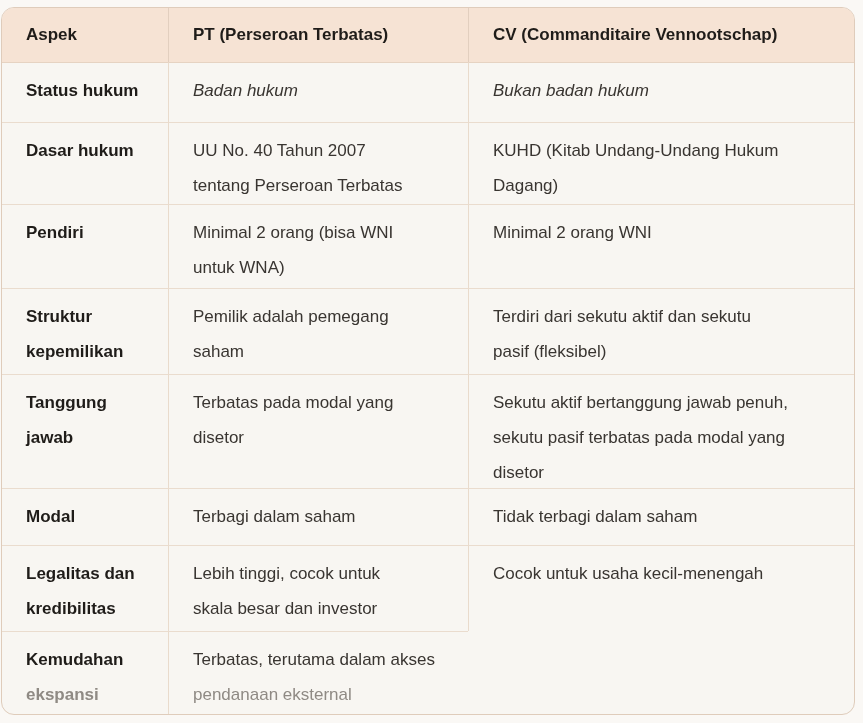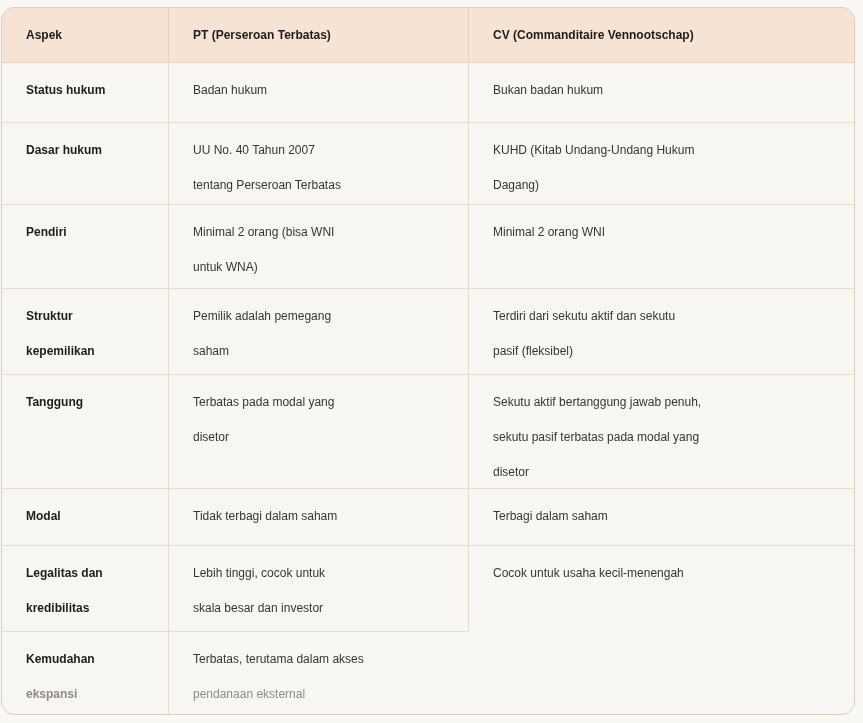--- a/index.html
+++ b/index.html
@@ -22,33 +22,33 @@
   }
   .grid{
     display:grid;
     width:100%;height:100%;
     grid-template-columns:166px 300px 1fr;
     grid-template-rows:54px 60px 82px 84px 86px 114px 57px 86px 1fr;
   }
   .cell{
     box-sizing:border-box;
     padding:10px 24px;
-    font-size:12px;
+    font-size:17px;
     overflow:hidden;
   }
   .cell .line{
     line-height:35px;
     white-space:nowrap;
     color:var(--value-text,#393531);
   }
   .cell.label-cell .line{
     font-weight:700;
     color:var(--label-text,#1f1c19);
   }
-  .line.italic{}
+  .line.italic{font-style:italic;}
   .line.muted{color:var(--muted-text,#8f8a84) !important;}
   
   .cell.header{
     display:flex;align-items:center;
     padding:0 24px;
     background:var(--header-bg,#f6e3d4);
     font-weight:700;
     color:var(--label-text,#1f1c19);
   }
   .cell.header.vline{border-left:1px solid var(--header-divider,#e2cfbf);}
@@ -103,38 +103,39 @@
       <div class="cell body vline">
         <div class="line">Pemilik adalah pemegang</div>
         <div class="line">saham</div>
       </div>
       <div class="cell body vline">
         <div class="line">Terdiri dari sekutu aktif dan sekutu</div>
         <div class="line">pasif (fleksibel)</div>
       </div>
       <div class="cell body label-cell">
         <div class="line">Tanggung</div>
+        <div class="line">jawab</div>
       </div>
       <div class="cell body vline">
         <div class="line">Terbatas pada modal yang</div>
         <div class="line">disetor</div>
       </div>
       <div class="cell body vline">
         <div class="line">Sekutu aktif bertanggung jawab penuh,</div>
         <div class="line">sekutu pasif terbatas pada modal yang</div>
         <div class="line">disetor</div>
       </div>
       <div class="cell body label-cell">
         <div class="line">Modal</div>
       </div>
       <div class="cell body vline">
-        <div class="line">Tidak terbagi dalam saham</div>
+        <div class="line">Terbagi dalam saham</div>
       </div>
       <div class="cell body vline">
-        <div class="line">Terbagi dalam saham</div>
+        <div class="line">Tidak terbagi dalam saham</div>
       </div>
       <div class="cell body label-cell">
         <div class="line">Legalitas dan</div>
         <div class="line">kredibilitas</div>
       </div>
       <div class="cell body vline">
         <div class="line">Lebih tinggi, cocok untuk</div>
         <div class="line">skala besar dan investor</div>
       </div>
       <div class="cell body vline">

